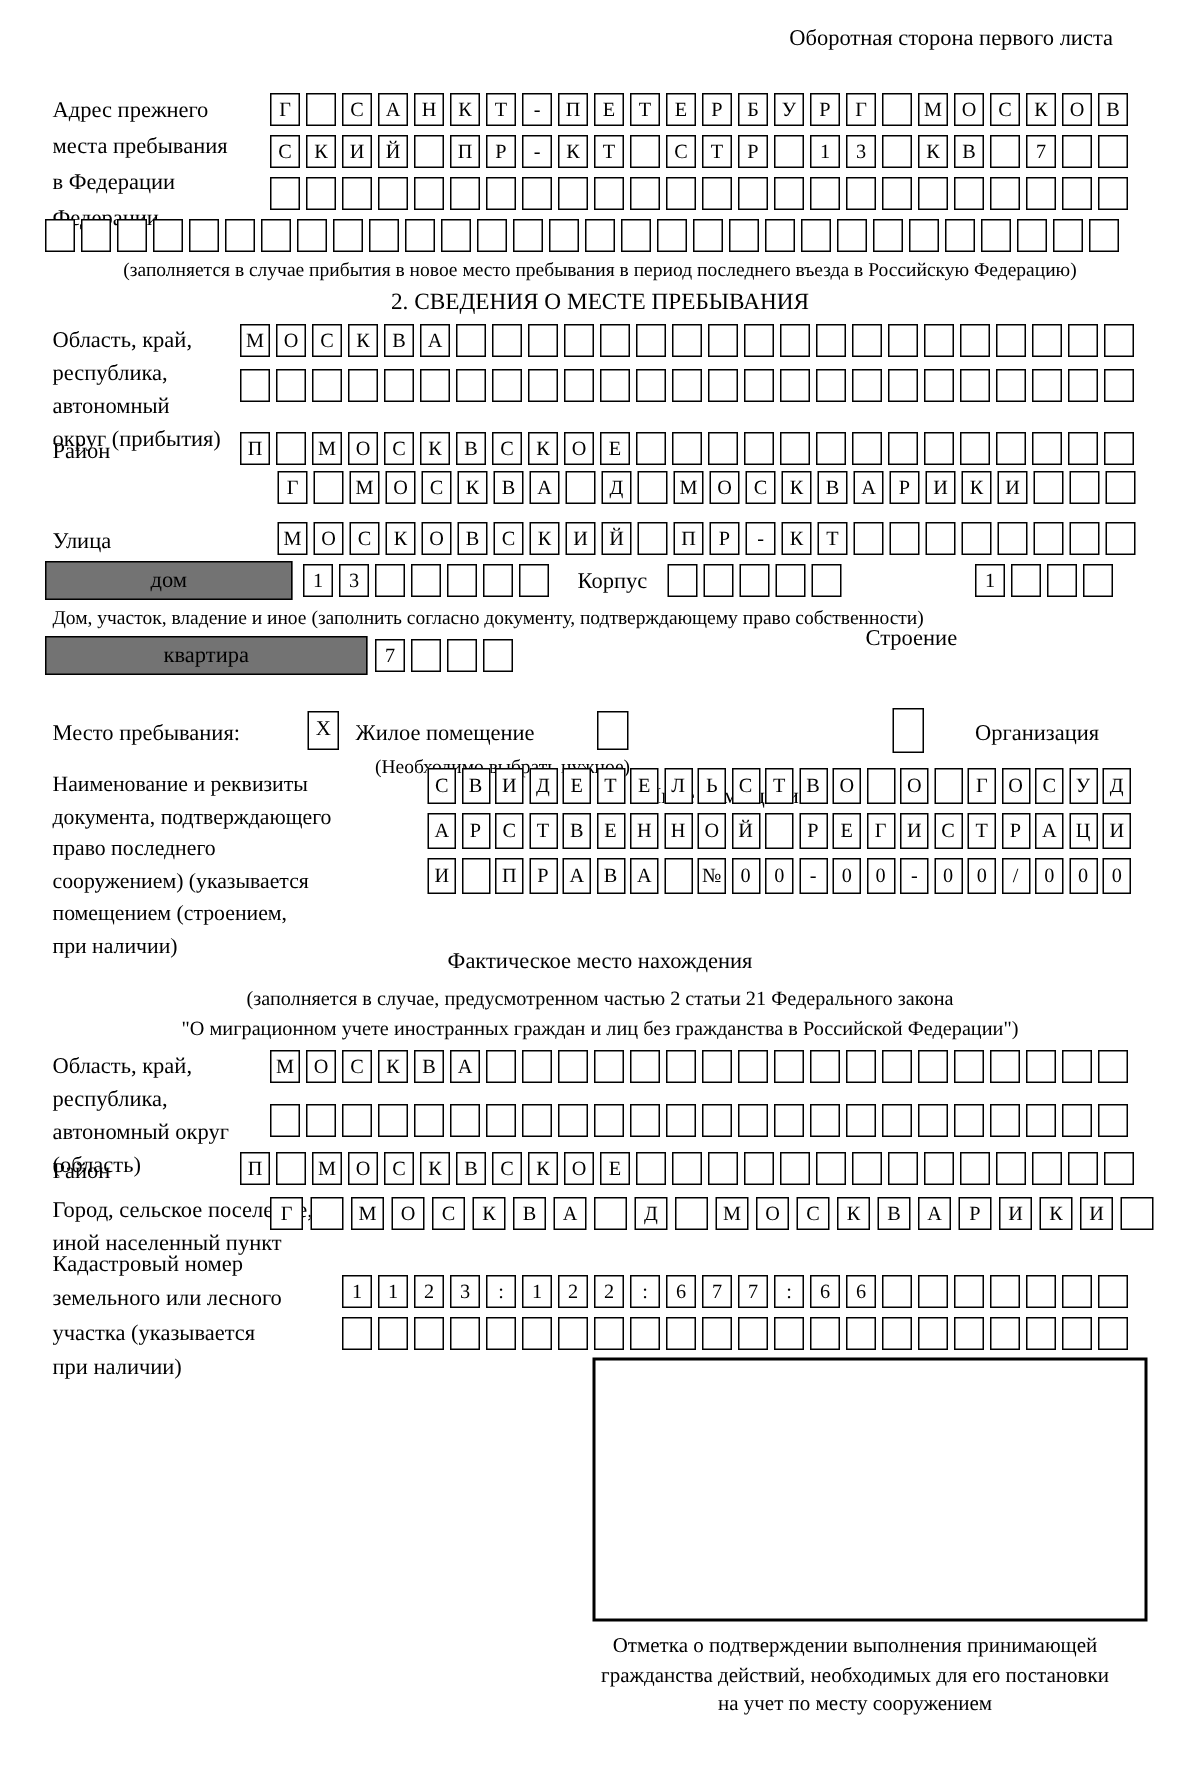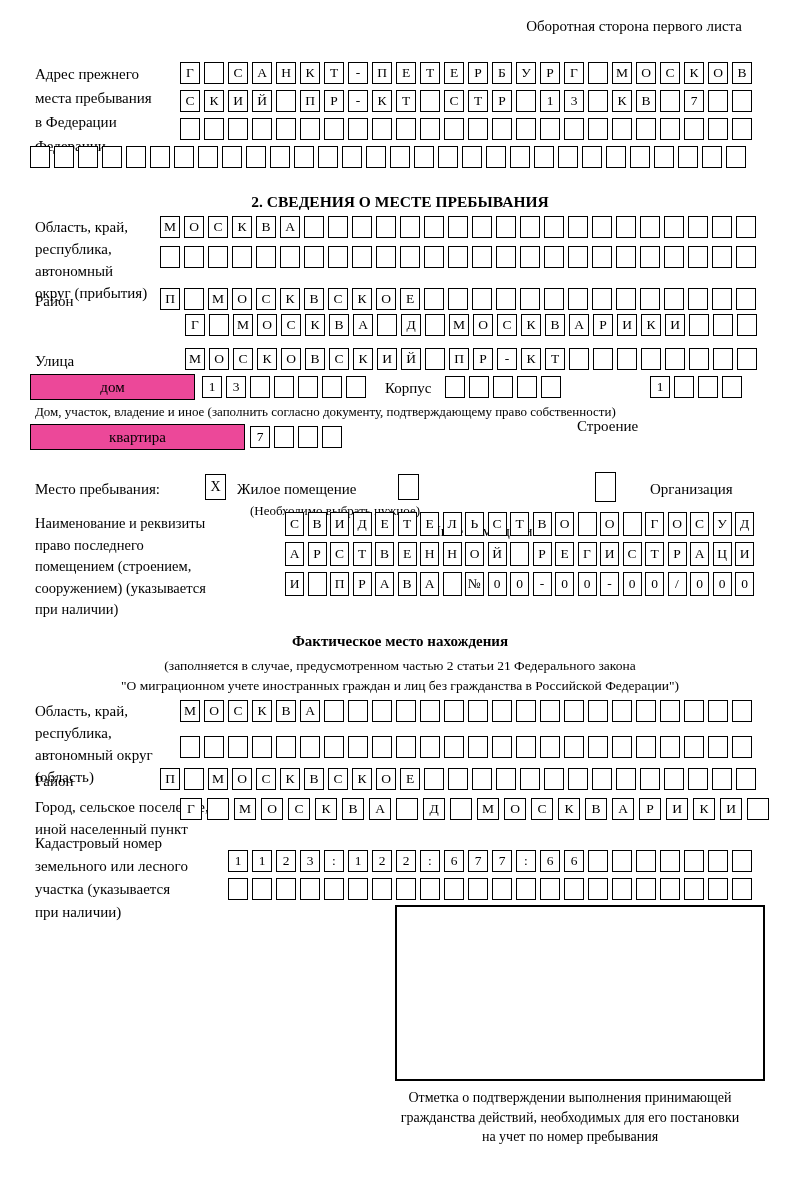--- a/index.html
+++ b/index.html
@@ -4,29 +4,29 @@
 <style>
   html,body{margin:0;padding:0;background:#fff;}
   .page{position:relative;width:800px;height:1180px;background:#ffffff;
         font-family:"Liberation Serif","DejaVu Serif",serif;color:#000;overflow:hidden;}
   .abs{position:absolute;}
   .lbl{font-size:15px;line-height:22px;}
   .lbl-tight{font-size:15px;line-height:21.5px;}
   .title{font-size:15px;}
   .note{font-size:13px;}
   .cap{font-size:13px;}
-  .heading{font-weight:bold;font-size:15.5px;text-align:center;width:800px;left:0;}
+  .heading{font-weight:normal;font-size:15.5px;text-align:center;width:800px;left:0;}
   .center{left:0;width:800px;text-align:center;}
   .grid{position:absolute;display:flex;}
   .cell{width:20px;height:22px;border:1.6px solid #000;box-sizing:border-box;margin-right:4px;
         display:flex;align-items:center;justify-content:center;font-size:13.5px;background:#fff;}
   .cell-s{width:19px;height:24px;margin-right:3.5px;}
   .cell-w{width:22px;height:22px;margin-right:5px;}
   .widebox{position:absolute;border:1.6px solid #000;box-sizing:border-box;height:26px;
-        display:flex;align-items:center;justify-content:center;font-size:15px;background:#ec4899;text-align:right;}
+        display:flex;align-items:center;justify-content:center;font-size:15px;background:#737373;text-align:right;}
   .chk{position:absolute;border:1.6px solid #000;box-sizing:border-box;width:21px;height:26px;
         display:flex;align-items:center;justify-content:center;font-size:14px;background:#fff;}
   .stampbox{position:absolute;border:2px solid #000;box-sizing:border-box;background:#fff;}
   .stampcap{font-size:14px;line-height:19.5px;text-align:center;}
 </style>
 </head>
 <body>
 
 <div class="page">
 
@@ -141,20 +141,21 @@
       <div class="cell"></div>
       <div class="cell"></div>
       <div class="cell"></div>
       <div class="cell"></div>
       <div class="cell"></div>
       <div class="cell"></div>
       <div class="cell"></div>
       <div class="cell"></div>
       <div class="cell"></div>
     </div>
+  <div class="abs note center" style="top:172px;">(заполняется в случае прибытия в новое место пребывания в период последнего въезда в Российскую Федерацию)</div>
 
   <div class="abs heading" style="top:193px;">2. СВЕДЕНИЯ О МЕСТЕ ПРЕБЫВАНИЯ</div>
 
   <div class="abs lbl" style="left:35px;top:216px;">
     <div>Область, край,</div>
     <div>республика,</div>
     <div>автономный</div>
     <div>округ (прибытия)</div>
   </div>
   <div class="grid" style="left:160px;top:216px;">
@@ -335,23 +336,24 @@
   <div class="chk" style="left:205px;top:474px;">X</div>
   <div class="abs lbl" style="left:237px;top:478px;">Жилое помещение</div>
   <div class="chk" style="left:398px;top:474px;"></div>
   <div class="abs lbl" style="left:430px;top:478px;margin-top:42px;">Иное помещение</div>
   <div class="chk" style="left:595px;top:472px;height:30px;"></div>
   <div class="abs lbl" style="left:650px;top:478px;">Организация</div>
   <div class="abs cap" style="left:175px;top:503px;width:320px;text-align:center;">(Необходимо выбрать нужное)</div>
 
   <div class="abs lbl-tight" style="left:35px;top:513px;font-size:14.5px;">
     <div>Наименование и реквизиты</div>
+    <div>документа, подтверждающего</div>
     <div>право последнего</div>
+    <div>сооружением) (указывается</div>
     <div>помещением (строением,</div>
-    <div>сооружением) (указывается</div>
     <div>при наличии)</div>
   </div>
   <div class="grid" style="left:285px;top:512px;">
       <div class="cell cell-s">С</div>
       <div class="cell cell-s">В</div>
       <div class="cell cell-s">И</div>
       <div class="cell cell-s">Д</div>
       <div class="cell cell-s">Е</div>
       <div class="cell cell-s">Т</div>
       <div class="cell cell-s">Е</div>
@@ -590,16 +592,16 @@
       <div class="cell"></div>
       <div class="cell"></div>
       <div class="cell"></div>
       <div class="cell"></div>
     </div>
 
   <div class="stampbox" style="left:395px;top:905px;width:370px;height:176px;"></div>
   <div class="abs stampcap" style="left:350px;top:1088px;width:440px;">
     <div>Отметка о подтверждении выполнения принимающей</div>
     <div>гражданства действий, необходимых для его постановки</div>
-    <div>на учет по номер пребывания</div>
+    <div>на учет по месту сооружением</div>
   </div>
 
 </div>
 
 </body></html>

